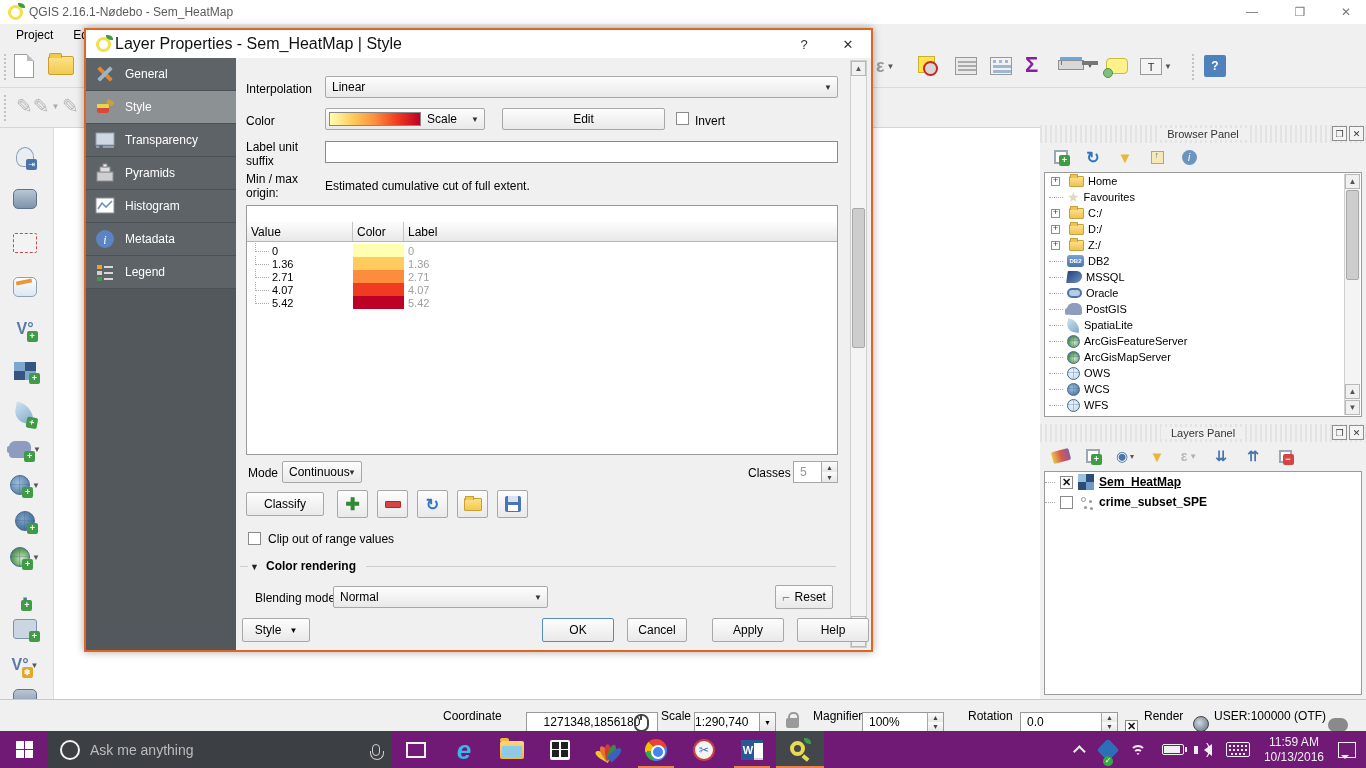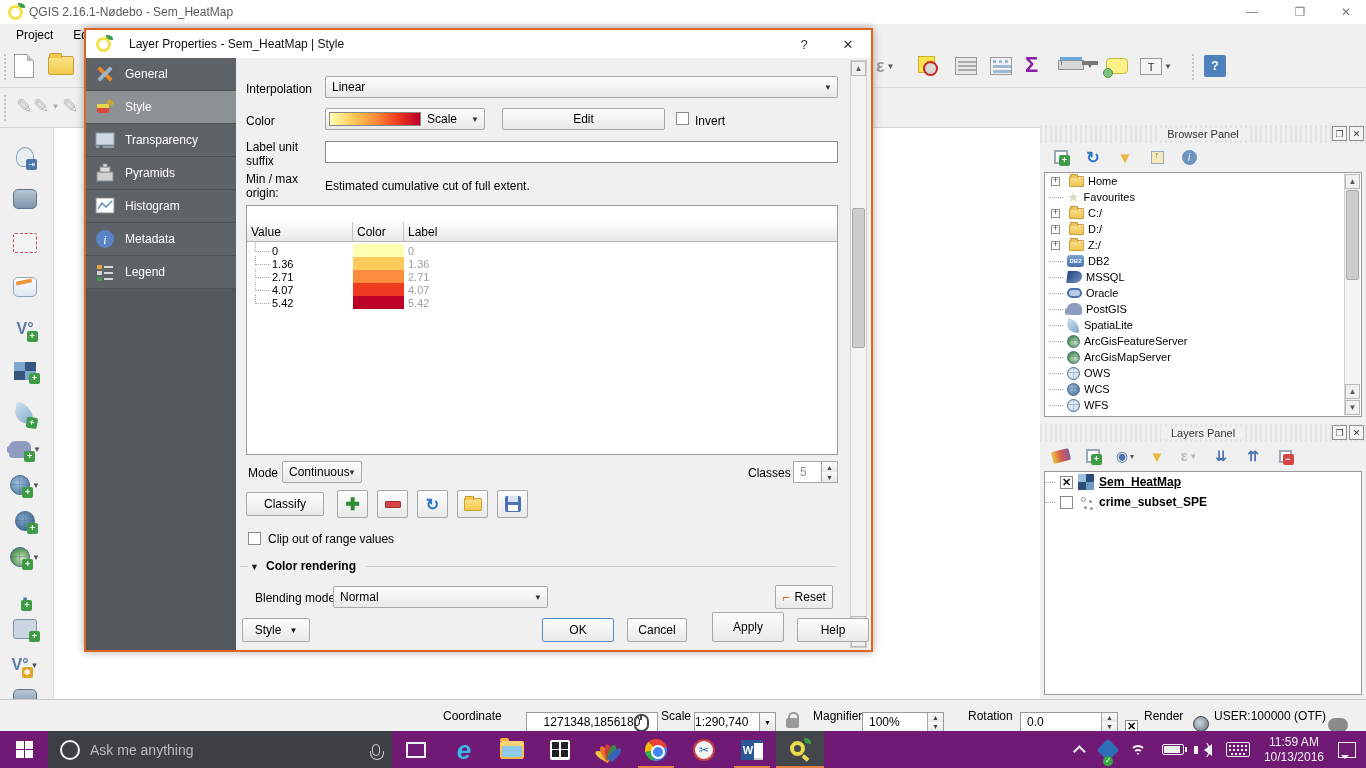--- a/index.html
+++ b/index.html
@@ -93,21 +93,21 @@
   .lrow { height:20px; display:flex; align-items:center; gap:5px; font-size:12px; padding-left:0; }
   .cb { width:13px; height:13px; background:#fff; border:1px solid #8a8a8a; position:relative; flex:none; }
   .cb.checked::after { content:"✕"; position:absolute; left:1px; top:-1px; font-size:11px; font-weight:bold; color:#111; }
   .raster-thumb { width:16px; height:16px; background:conic-gradient(#2b4d77 25%, #6f9cc7 0 50%, #2b4d77 0 75%, #9cc0de 0); flex:none; }
   .dots-thumb { width:16px; height:16px; position:relative; flex:none; }
   .dots-thumb::before { content:""; position:absolute; left:3px; top:3px; width:3px; height:3px; border:1px solid #9a9a9a; border-radius:50%; box-shadow:7px 2px 0 -1px #9a9a9a, 2px 8px 0 -1px #9a9a9a, 8px 9px 0 -1px #9a9a9a; }
 
   
   .dialog { position:absolute; left:84px; top:28px; width:789px; height:624px; background:#f0f0f0; border:2px solid #e0661f; box-shadow:0 0 8px rgba(0,0,0,.35); }
   .dlg-title { position:absolute; left:0; top:0; right:0; height:28px; background:#fff; display:flex; align-items:center; }
-  .dlg-title .ttext { margin-left:18px; font-size:12px; color:#111; }
+  .dlg-title .ttext { margin-left:4px; font-size:16px; color:#111; }
   .dlg-x { position:absolute; width:30px; height:24px; top:2px; display:flex; align-items:center; justify-content:center; color:#333; font-size:13px; }
   .dlg-side { position:absolute; left:0; top:28px; width:150px; bottom:0; background:#52585c; }
   .side-item { height:33px; display:flex; align-items:center; gap:9px; padding-left:8px; color:#fff; font-size:12px; background:#5d6366; border-bottom:1px solid #4b5155;text-align:right; }
   .side-item.selected { background:#8c9194; }
   .sicon { width:22px; height:22px; flex:none; }
   .dlg-content { position:absolute; left:150px; top:28px; right:0; bottom:0; background:#f0f0f0; }
   .lbl { position:absolute; font-size:12px; color:#000; }
   .combo { position:absolute; background:linear-gradient(#fdfdfd,#e9e9e9); border:1px solid #a8a8a8; border-radius:2px; font-size:12px; display:flex; align-items:center; padding-left:6px; }
   .combo .carr { position:absolute; right:5px; top:50%; transform:translateY(-50%); font-size:8px; color:#333; }
   .btn { position:absolute; background:linear-gradient(#fdfdfd,#e9e9e9); border:1px solid #a8a8a8; border-radius:2px; font-size:12px; display:flex; align-items:center; justify-content:center; }
@@ -720,21 +720,21 @@
         <div class="sc-btn" style="bottom:0;">▼</div>
       </div>
     </div>
 
     <div class="btn" style="left:156px; bottom:8px; width:68px; height:24px; gap:8px;">
         <span>Style</span>
         <span style="font-size:8px;">▼</span>
       </div>
     <div class="btn" style="left:456px; bottom:8px; width:72px; height:24px; border-color:#5a8bbf;">OK</div>
     <div class="btn" style="left:541px; bottom:8px; width:60px; height:24px;">Cancel</div>
-    <div class="btn" style="left:626px; bottom:8px; width:72px; height:30px;">Apply</div>
+    <div class="btn" style="left:626px; bottom:8px; width:72px; height:24px;">Apply</div>
     <div class="btn" style="left:711px; bottom:8px; width:72px; height:24px;">Help</div>
   </div>
 
   <div class="statusbar">
     <div class="sb-item" style="left:443px;">Coordinate</div>
     <div class="sb-item" style="left:526px; top:6px;justify-content:flex-end;">
         <div class="sb-input" style="width:132px;">1271348,1856180</div>
       </div>
     <div class="sb-item" style="left:634px; top:7px;">
         <div class="trackmouse"></div>

